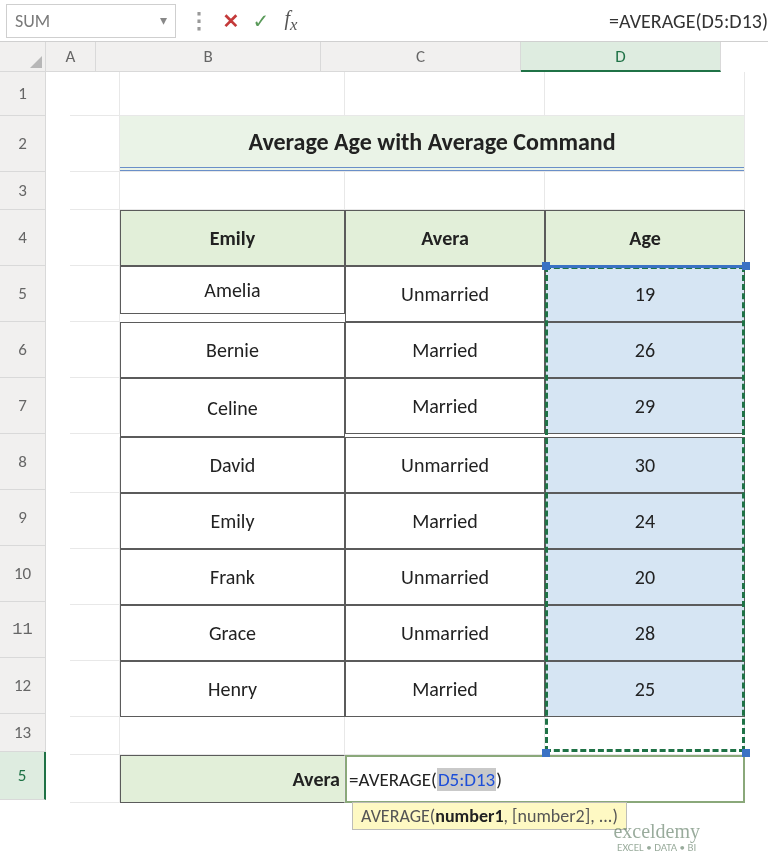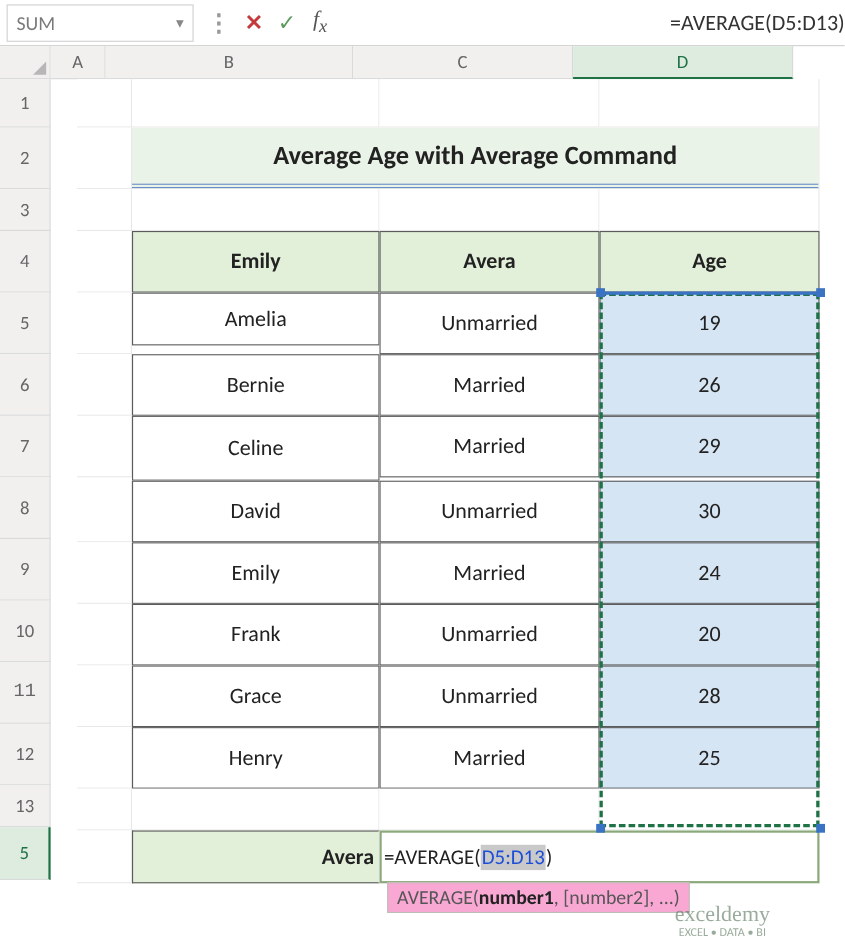--- a/index.html
+++ b/index.html
@@ -48,21 +48,21 @@
 .ants { position: absolute; border: 3px dashed #1f7246; pointer-events: none; }
 .handle { position: absolute; width: 8px; height: 8px; background: #3a72c4; }
 .hline { position: absolute; height: 3px; background: #3a72c4; }
 
 
 .avg-label { background: #e2efd9; font-weight: bold; border-top: 1px solid #5b5b5b !important; border-left: 1px solid #5b5b5b !important; border-bottom: 1px solid #5b5b5b !important; justify-content: flex-end; padding-right: 4px; }
 .avg-val { text-align: left; justify-content: flex-start; padding-left: 2px; font-size: 19px; border: 2px solid #8aa87a !important; }
 .avg-val .ref { background: #c9c9c9; color: #1d4ed8; padding: 0 1px; }
 
 
-.tooltip { position: absolute; background: #f9a8d4; border: 1px solid #bdbdb8; font-size: 18px; padding: 2px 8px; color: #555; white-space: nowrap; }
+.tooltip { position: absolute; background: #fef9c3; border: 1px solid #bdbdb8; font-size: 18px; padding: 2px 8px; color: #555; white-space: nowrap; }
 .tooltip b { color: #222; }
 
 
 .watermark { position: absolute; right: 68px; top: 820px; opacity: 0.55; font-size: 11px; color: #47684c; text-align: center; line-height: 1.1; }
 .watermark .big { font-size: 20px; font-family: Georgia, serif; }
 </style>
 </head>
 <body>
 
 <div class="formula-bar">

